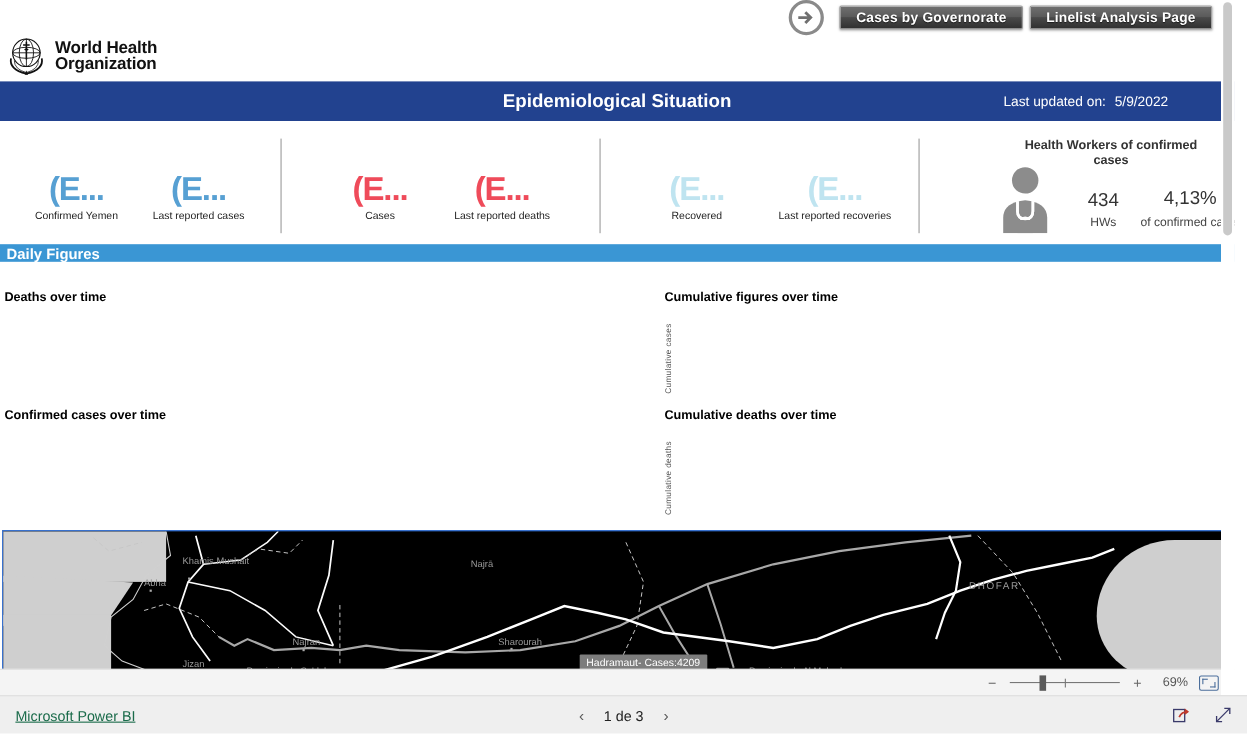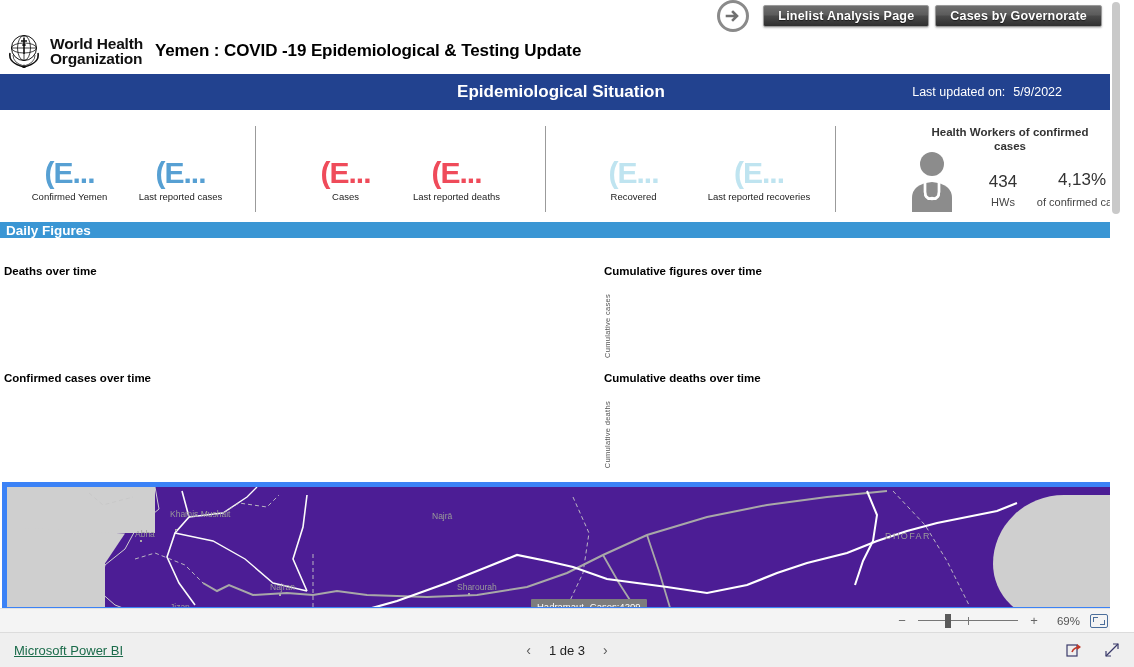--- a/index.html
+++ b/index.html
@@ -70,21 +70,21 @@
   .section-bar span { color: #fff; font-size: 13.5px; font-weight: bold; margin-left: 6px; }
 
   
   .charts { position: absolute; left: 0; top: 256px; width: 1122px; height: 232px; background: #fff; }
   .chart-title { position: absolute; font-size: 11.5px; font-weight: bold; color: #000; }
   .axis-label { position: absolute; font-size: 7.5px; color: #555;
                 writing-mode: vertical-rl; transform: rotate(180deg); letter-spacing: .3px; }
 
   
   .map-wrap { position: absolute; left: 2px; top: 482px; width: 1116px; height: 130px;
-              background: #4c1d95; border: 5px solid #3b82f6; overflow: hidden; }
+              background: #000000; border: 1px solid #3b82f6; overflow: hidden; }
   .sea { position: absolute; background: #cfcfcf; }
   .map-label { position: absolute; font-size: 8.5px; color: #9a9a9a; white-space: nowrap; }
   .map-label.big { font-size: 9px; letter-spacing: 1.4px; }
   .map-dot { position: absolute; width: 2px; height: 2px; background: #aaa; }
   .tooltip { position: absolute; background: #7d7d7d; color: #fff; font-size: 9.5px;
              padding: 2px 6px; border-radius: 1px; white-space: nowrap; }
 
   
   .zoombar { position: absolute; left: 0; top: 608px; width: 1122px; height: 24px;
              background: #f4f4f4; border-top: 1px solid #e2e2e2; display: flex;
@@ -121,24 +121,24 @@
 <div class="app">
   <div class="canvas">
 
     <div class="topnav">
       <div class="arrow-circle">
         <svg width="18" height="18" viewBox="0 0 18 18" aria-hidden="true">
           <path d="M3 9 h9 M9 5 l4 4 -4 4" fill="none" stroke="#707070" stroke-width="2.6" stroke-linecap="square"></path>
         </svg>
       </div>
       <div class="nav-btn">
+        <span>Cases by Governorate</span>
+      </div>
+      <div class="nav-btn">
         <span>Linelist Analysis Page</span>
-      </div>
-      <div class="nav-btn">
-        <span>Cases by Governorate</span>
       </div>
     </div>
 
     <div class="header">
       <div class="who-logo">
         <svg class="who-emblem" viewBox="0 0 40 40">
           <circle cx="20" cy="17" r="12.5" fill="none" stroke="#111" stroke-width="1"></circle>
           <ellipse cx="20" cy="17" rx="6.5" ry="12.5" fill="none" stroke="#111" stroke-width=".8"></ellipse>
           <ellipse cx="20" cy="17" rx="12.5" ry="5" fill="none" stroke="#111" stroke-width=".8"></ellipse>
           <line x1="7.5" y1="17" x2="32.5" y2="17" stroke="#111" stroke-width=".8"></line>
@@ -147,21 +147,20 @@
           <path d="M6 22 q-2 10 14 14 q16 -4 14 -14" fill="none" stroke="#111" stroke-width="1.6"></path>
           <path d="M9 24 q0 8 11 11" fill="none" stroke="#111" stroke-width=".7"></path>
           <path d="M31 24 q0 8 -11 11" fill="none" stroke="#111" stroke-width=".7"></path>
           <path d="M20 33 l-1.6 4 h3.2 z" fill="#111"></path>
         </svg>
         <div class="who-words">
           <div>World Health</div>
           <div>Organization</div>
         </div>
       </div>
-      <div class="report-title">Yemen : COVID -19 Epidemiological &amp; Testing Update</div>
     </div>
 
     <div class="banner">
       <div class="banner-title">Epidemiological Situation</div>
       <div class="banner-right">
         <span class="banner-lbl">Last updated on:</span>
         <span class="banner-date">5/9/2022</span>
       </div>
     </div>
 

